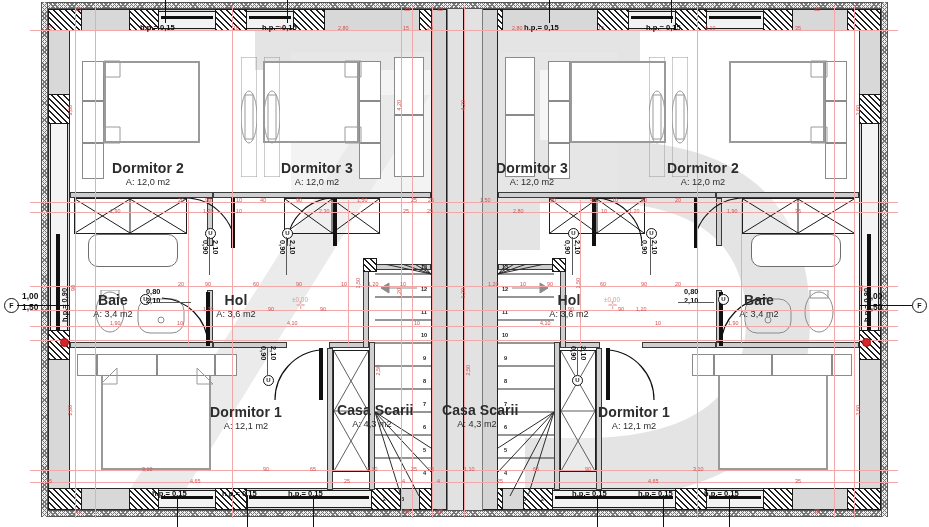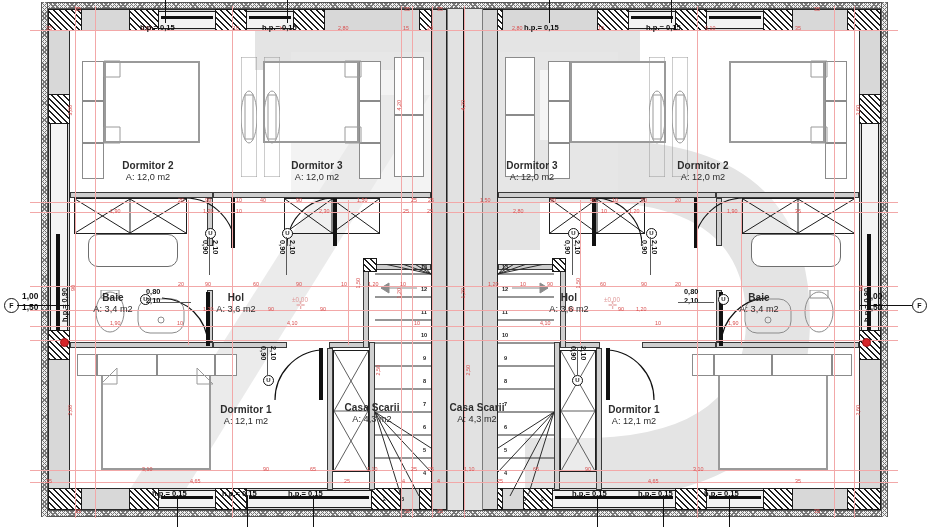--- a/index.html
+++ b/index.html
@@ -31,21 +31,21 @@
   .int-wall{position:absolute;background:#cfcfcf;border:1px solid #3a3a3a;box-sizing:border-box;}
   .party-wall{position:absolute;background:#d5d5d5;border:1px solid #222;box-sizing:border-box;}
   .party-core{position:absolute;background:#111;}
   .room-shade{position:absolute;background:#e9e9e9;}
 
   .window{position:absolute;background:#f2f2f2;border-top:1px solid #1c1c1c;border-bottom:1px solid #1c1c1c;box-sizing:border-box;}
   .window-bar{position:absolute;background:#101010;}
 
   
   .rlabel{position:absolute;text-align:center;color:#2c2c2c;line-height:1.18;white-space:nowrap;}
-  .rlabel .rn{font-weight:bold;font-size:10px;display:block;letter-spacing:.1px;}
+  .rlabel .rn{font-weight:bold;font-size:14px;display:block;letter-spacing:.1px;}
   .rlabel .ra{font-size:9.2px;display:block;}
 
   .hp{position:absolute;font-size:7.6px;font-weight:bold;color:#0d0d0d;white-space:nowrap;text-align:center;}
   .hp-lead{position:absolute;background:#111;width:1px;}
 
   
   .dmark{position:absolute;white-space:nowrap;font-size:7.4px;font-weight:bold;color:#111;
      writing-mode:vertical-rl;text-orientation:mixed;line-height:1;}
   .dmark-h{position:absolute;white-space:nowrap;font-size:7.4px;font-weight:bold;color:#111;text-align:center;line-height:1.15;}
   .ucirc{position:absolute;width:9px;height:9px;border:1px solid #111;border-radius:50%;

